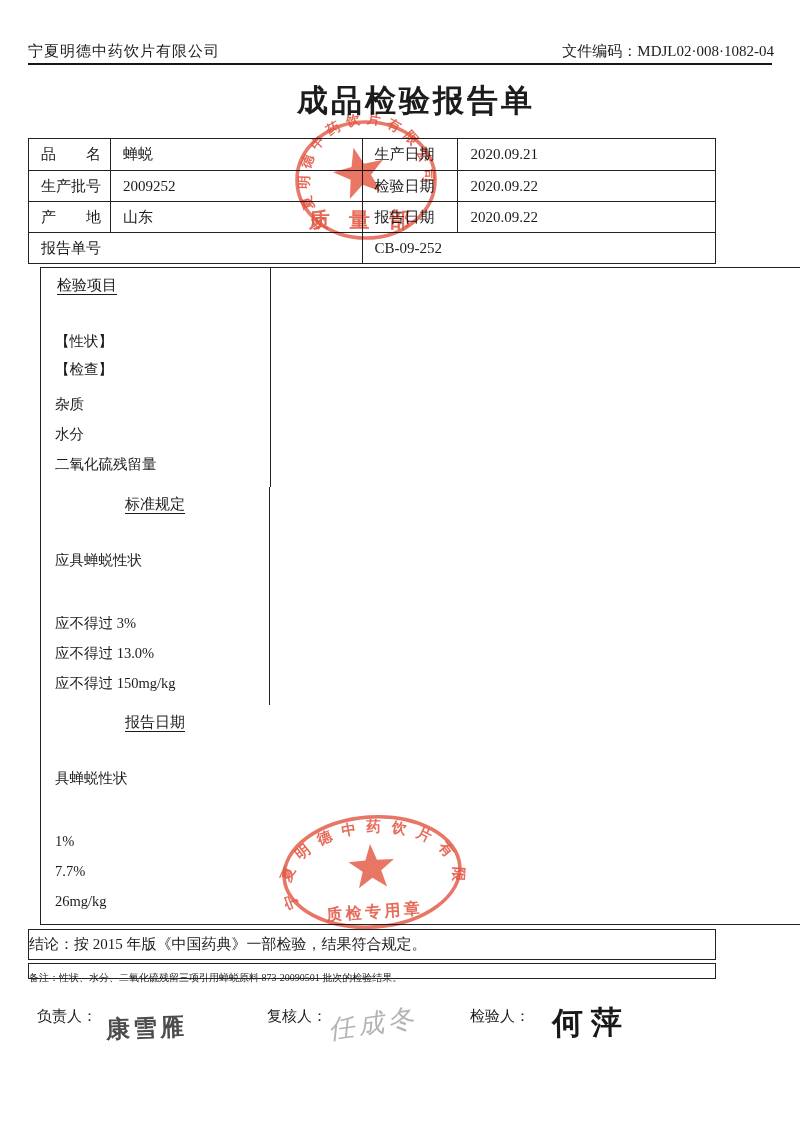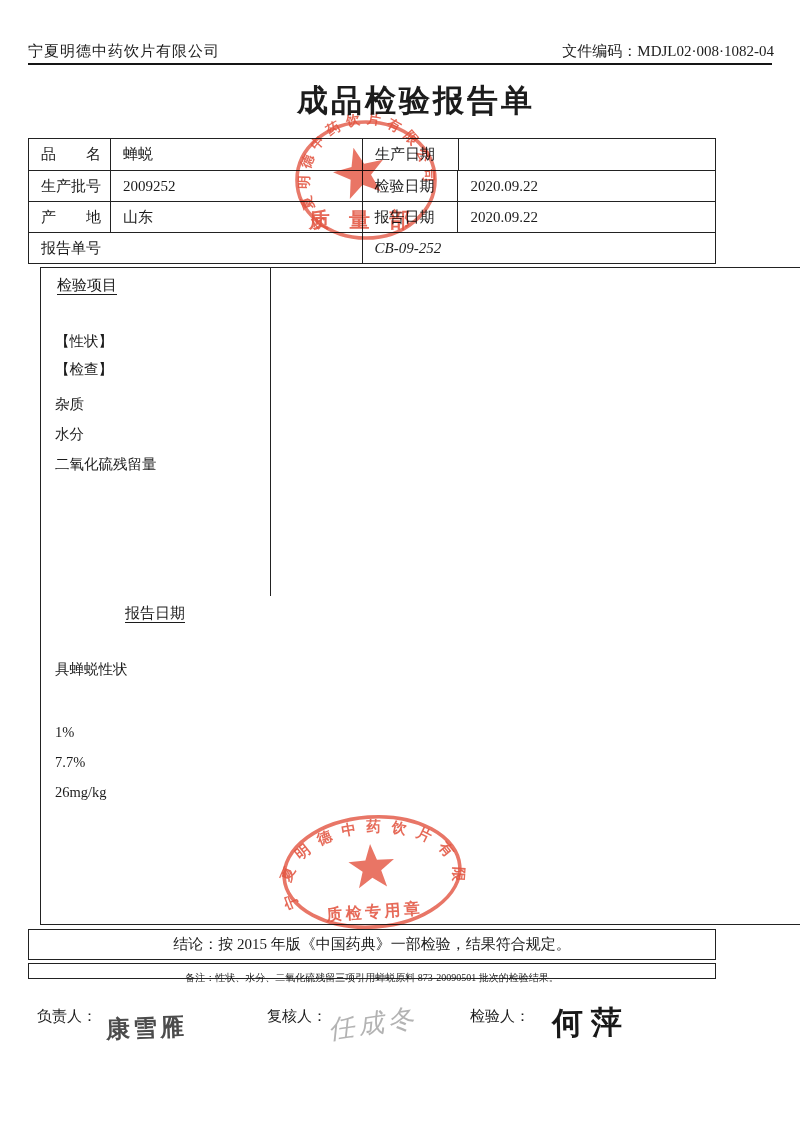--- a/index.html
+++ b/index.html
@@ -14,37 +14,37 @@
   .hdr-rule  { position:absolute; left:28px; top:63px; width:744px; height:2px; background:#151515; }
   .title { position:absolute; left:0; top:80px; width:100%; text-align:center;
            font-size:31px; font-weight:bold; letter-spacing:3px;padding-left:32px; }
   
   .info-tbl { position:absolute; left:28px; top:138px; width:688px; border:1px solid #222; }
   .irow { display:flex; height:31px; }
   .irow + .irow { border-top:1px solid #222; }
   .icell { display:flex; align-items:center; padding-left:12px; font-size:15px; height:100%; }
   .bR { border-right:1px solid #222; }
   .w-lab1 { width:82px; }  .w-val1 { width:252px; } .w-lab2 { width:96px; } .w-val2 { width:257px; }
-  .w-lab-wide { width:334px; } .w-val-wide { width:353px;font-style:italic; }
+  .w-lab-wide { width:334px; } .w-val-wide { width:353px; }
   
   .insp-tbl { position:absolute; left:40px; top:267px; width:776px; height:658px;
               border:1px solid #222; display:flex;flex-direction:column; }
   .icol { position:relative; height:100%; }
   .icol-1 { width:230px; border-right:1px solid #222; }
   .icol-2 { width:229px; border-right:1px solid #222; }
   .icol-3 { width:228px; }
   .col-head { position:absolute; top:8px; font-size:15px; text-decoration:underline;
               text-underline-offset:4px; width:100%; }
   .head-left { left:16px; width:auto; }
   .head-center { left:0; text-align:center; }
   .itm { position:absolute; left:14px; font-size:14.5px; line-height:20px; white-space:nowrap; }
   .t0{top:63px;} .t1{top:91px;} .t2{top:126px;} .t3{top:156px;} .t4{top:186px;}
   
   .band { position:absolute; left:28px; width:688px; border:1px solid #222;
-          text-align:center; font-size:15px; }
+          font-size:15px; }
   .conclusion { top:929px; height:31px; line-height:29px; }
   .remarks    { top:963px; height:16px; line-height:27px; font-size:10px; }
   
   .sig-label { position:absolute; top:1007px; font-size:15px; }
   .sig { position:absolute; white-space:nowrap; font-family:"DejaVu Sans",sans-serif; }
   .sig-1 { left:106px; top:1012px; font-size:24px; color:#4c4c4c; font-weight:600;
            letter-spacing:3px; transform:rotate(-2deg); }
   .sig-2 { left:330px; top:1006px; font-size:26px; color:#b3b3b3;
            transform:rotate(-8deg) skewX(-14deg); letter-spacing:4px; }
   .sig-3 { left:552px; top:1002px; font-size:31px; color:#181818; font-weight:bold;
@@ -63,20 +63,21 @@
   <div class="hdr-left">宁夏明德中药饮片有限公司</div>
   <div class="hdr-right"><span>文件编码：</span><span>MDJL02·008·1082-04</span></div>
   <div class="hdr-rule"></div>
   <div class="title">成品检验报告单</div>
 
   <div class="info-tbl">
     <div class="irow">
       <div class="icell bR w-lab1">品　　名</div>
       <div class="icell bR w-val1">蝉蜕</div>
       <div class="icell bR w-lab2">生产日期</div>
+      <div class="icell w-val2">2020.09.21</div>
     </div>
     <div class="irow">
       <div class="icell bR w-lab1">生产批号</div>
       <div class="icell bR w-val1">2009252</div>
       <div class="icell bR w-lab2">检验日期</div>
       <div class="icell w-val2">2020.09.22</div>
     </div>
     <div class="irow">
       <div class="icell bR w-lab1">产　　地</div>
       <div class="icell bR w-val1">山东</div>
@@ -90,20 +91,27 @@
   </div>
 
   <div class="insp-tbl">
     <div class="icol icol-1">
       <div class="col-head head-left">检验项目</div>
       <div class="itm t0">【性状】</div>
       <div class="itm t1">【检查】</div>
       <div class="itm t2">杂质</div>
       <div class="itm t3">水分</div>
       <div class="itm t4">二氧化硫残留量</div>
+    </div>
+    <div class="icol icol-2">
+      <div class="col-head head-center">标准规定</div>
+      <div class="itm t0">应具蝉蜕性状</div>
+      <div class="itm t2">应不得过 3%</div>
+      <div class="itm t3">应不得过 13.0%</div>
+      <div class="itm t4">应不得过 150mg/kg</div>
     </div>
     <div class="icol icol-3">
       <div class="col-head head-center">报告日期</div>
       <div class="itm t0">具蝉蜕性状</div>
       <div class="itm t2">1%</div>
       <div class="itm t3">7.7%</div>
       <div class="itm t4">26mg/kg</div>
     </div>
   </div>
 

